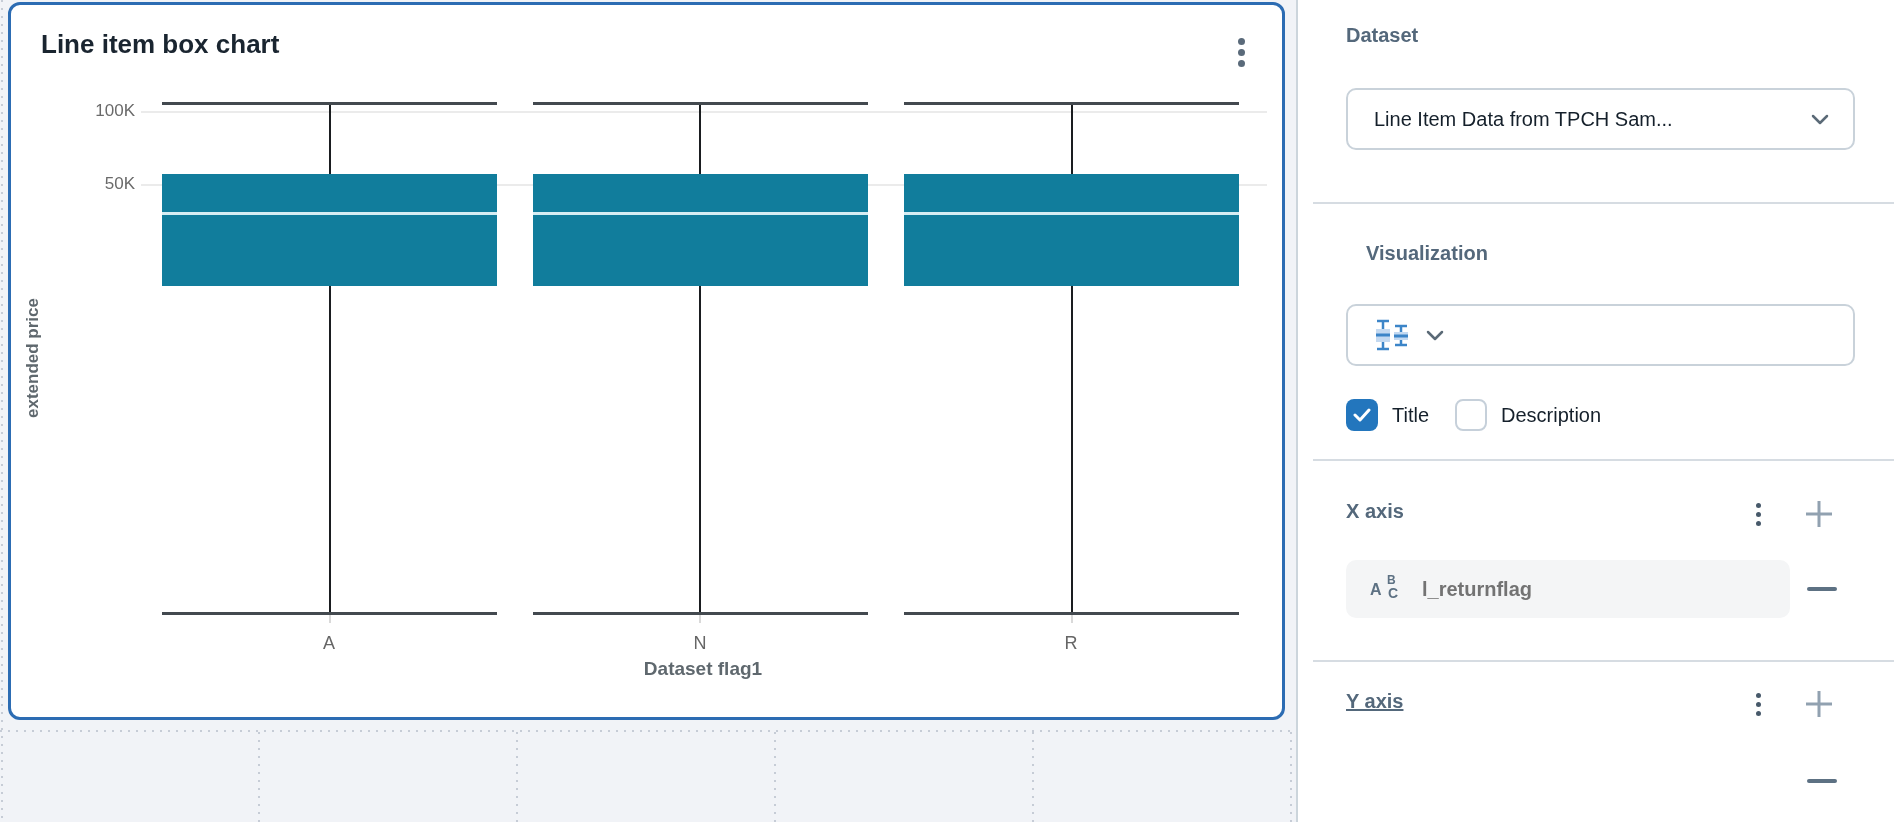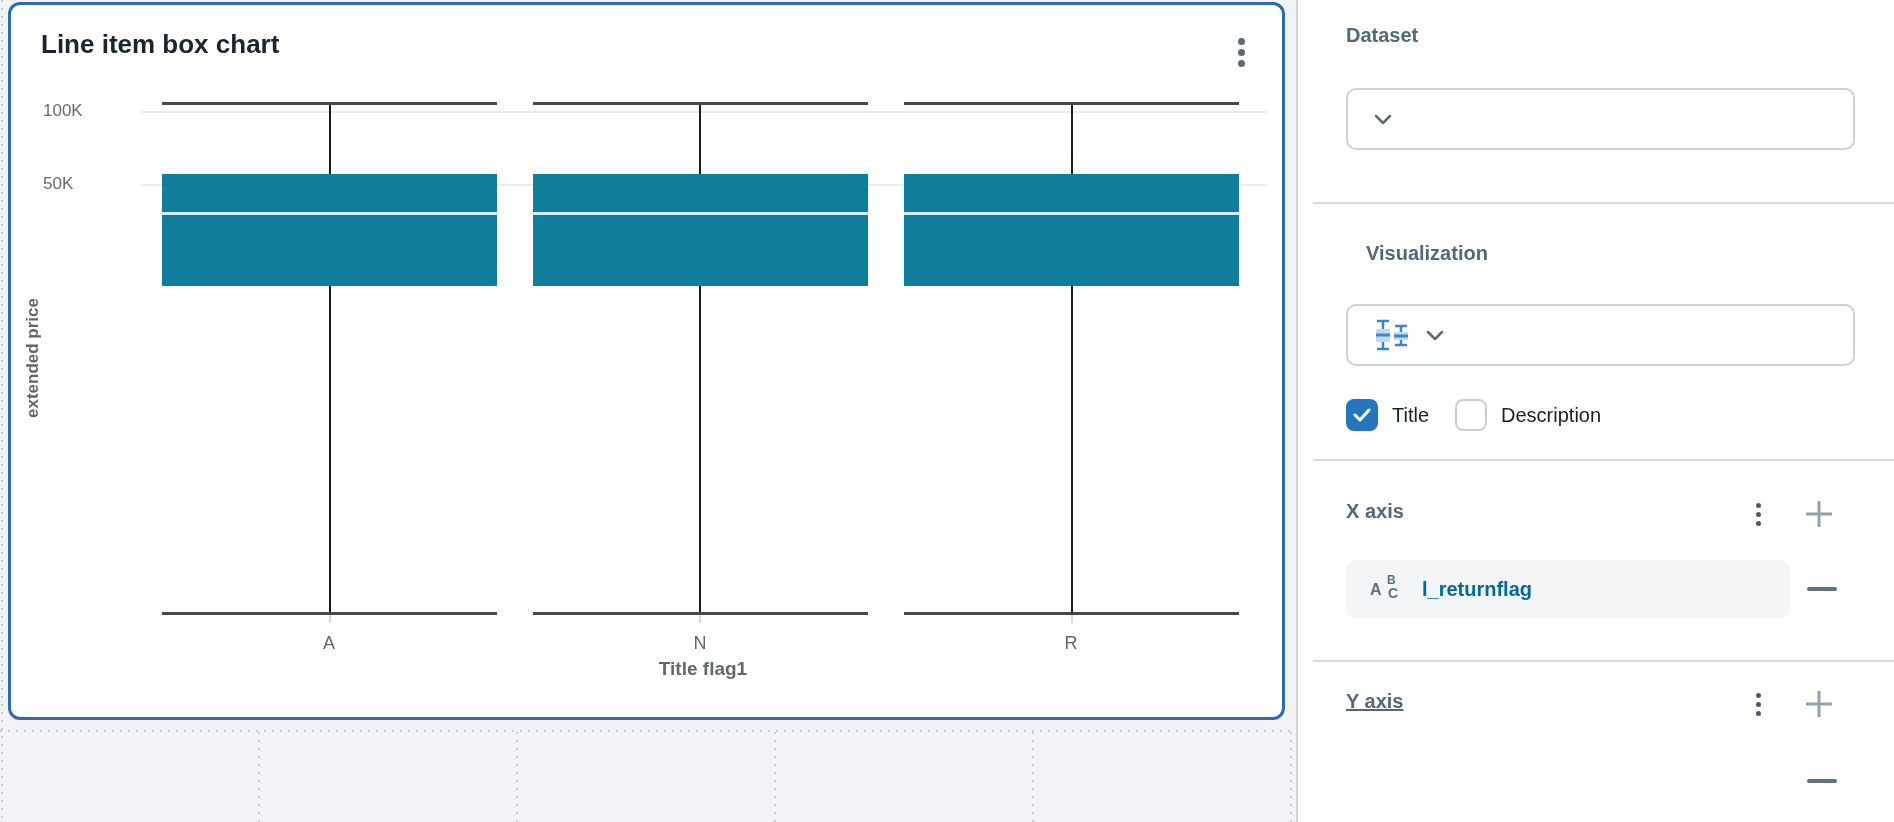--- a/index.html
+++ b/index.html
@@ -17,21 +17,21 @@
   #card { position:absolute; left:8px; top:2px; width:1277px; height:718px;
     background:#ffffff; border:3px solid #2c6cb3; border-radius:12px; }
   #card-title { position:absolute; left:30px; top:24px; font-size:26px; font-weight:bold; color:#1a2530; }
   #card-kebab { position:absolute; left:1216px; top:26px; width:28px; height:42px;
     display:flex; flex-direction:column; align-items:center; justify-content:center; gap:4px; cursor:pointer; }
   #card-kebab i { width:7px; height:7px; border-radius:50%; background:#5a6a7a; }
 
   
   #plot { position:absolute; left:0; top:0; width:1277px; height:718px; }
   .gridline { position:absolute; height:2px; background:#ebebeb; left:130px; width:1126px; }
-  .ytick { position:absolute; width:92px; font-size:17px; color:#6a6a6a; }
+  .ytick { position:absolute; width:92px; text-align:right; font-size:17px; color:#6a6a6a; }
   #ylabel { position:absolute; left:-118px; top:343px; width:280px; text-align:center;
     font-size:17px; font-weight:bold; color:#5f686e; transform:rotate(-90deg); }
   .box-rect   { position:absolute; background:#117d9c; }
   .median     { position:absolute; height:3px; background:#d6edf3; }
   .whisk-line { position:absolute; width:2px; background:#1a1d20; }
   .whisk-cap  { position:absolute; height:3px; background:#43494f; }
   .xtickdash  { position:absolute; width:2px; height:8px; background:#d9d9d9; top:610px; }
   .xcat { position:absolute; top:628px; width:60px; text-align:center; font-size:18px; color:#666; }
   #xlabel { position:absolute; left:542px; top:653px; width:300px; text-align:center;
     font-size:19px; font-weight:bold; color:#5f686e; }
@@ -55,21 +55,21 @@
   .cbl { font-size:20px; font-weight:500; color:#15202b; margin:0 26px 0 14px; }
 
   .axis-row { position:absolute; left:0; width:684px; height:32px; }
   .mini-kebab { position:absolute; left:446px; top:1px; width:28px; height:30px;
     display:flex; flex-direction:column; align-items:center; justify-content:center; gap:4px; cursor:pointer; }
   .mini-kebab i { width:5px; height:5px; border-radius:50%; background:#47596a; }
   .plus-btn { position:absolute; left:505px; top:0; width:32px; height:32px; cursor:pointer; }
 
   .pill { position:absolute; left:48px; width:444px; height:58px; background:#f4f5f6;
     border-radius:10px; display:flex; align-items:center; padding:0 24px; gap:18px; cursor:grab; }
-  .pill .pname { font-size:20px; font-weight:bold; color:#0369a1; white-space:nowrap; }
+  .pill .pname { font-size:20px; font-weight:bold; color:#737373; white-space:nowrap; }
   .minus-btn { position:absolute; left:508px; width:32px; height:24px; display:flex;
     align-items:center; justify-content:center; cursor:pointer; }
   .minus-btn i { width:30px; height:4px; background:#5d7183; border-radius:2px; }
 
   .abc-icon { position:relative; width:34px; height:30px; color:#5d7183; font-weight:bold; flex:0 0 auto; }
   .abc-icon .a { position:absolute; left:0;  top:7px;  font-size:16px; }
   .abc-icon .b { position:absolute; left:17px; top:-1px; font-size:12px; }
   .abc-icon .c { position:absolute; left:18px; top:11px; font-size:14px; }
   .num-icon { font-size:17px; font-weight:bold; color:#5d7183; flex:0 0 auto; }
   .viz-icon { flex:0 0 auto; margin-right:14px; }
@@ -120,29 +120,30 @@
         <div class="whisk-line" style="left:1059.5px; top:281.2628749684626px; height:326.65400137935046px;"></div>
         <div class="whisk-cap" style="left:893px; width:335px; top:96.87802741667129px;"></div>
         <div class="whisk-cap" style="left:893px; width:335px; top:606.9168763478131px;"></div>
         <div class="box-rect" style="left:893px; width:335px; top:169.09186645289867px; height:112.17100851556393px;"></div>
         <div class="median" style="left:893px; width:335px; top:207.11258602211512px;"></div>
         <div class="xtickdash" style="left:1059.5px;"></div>
       </div>
     <div class="xcat" style="left:288px;">A</div>
     <div class="xcat" style="left:659px;">N</div>
     <div class="xcat" style="left:1030px;">R</div>
-    <div id="xlabel">Title flag1</div>
+    <div id="xlabel">Dataset flag1</div>
   </div>
 </div>
 
 <div id="panel-divider"></div>
 <div id="panel">
 
   <div class="section-h" style="top:24px;">Dataset</div>
   <div class="select" style="top:88px;">
+    <span class="sel-text">Line Item Data from TPCH Sam...</span>
     <svg class="chev" width="18" height="11" viewBox="0 0 18 11">
       <polyline points="2,2 9,9 16,2" fill="none" stroke="#5b6a77" stroke-width="2.5" stroke-linecap="round" stroke-linejoin="round"></polyline>
     </svg>
   </div>
 
   <div class="hr" style="top:202px;"></div>
 
   <div class="section-h" style="top:242px;margin-left:20px;">Visualization</div>
   <div class="select" style="top:304px;">
     <svg class="viz-icon" width="38" height="36" viewBox="0 0 38 36">

